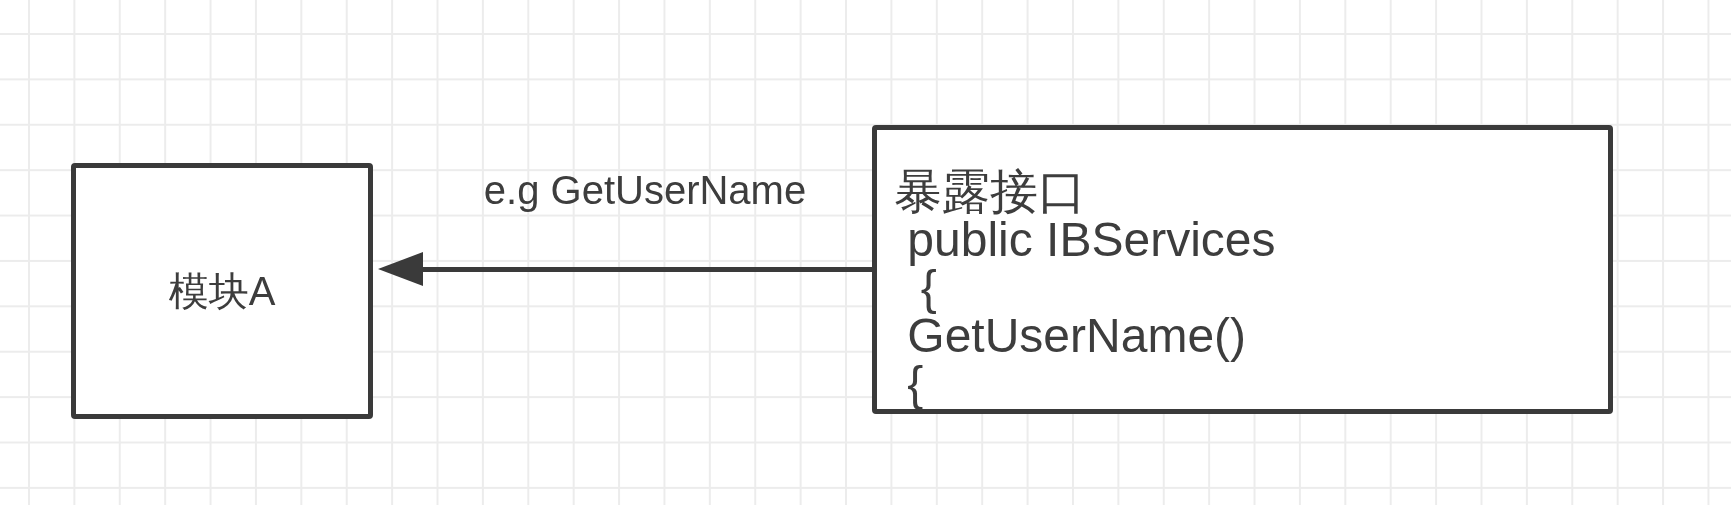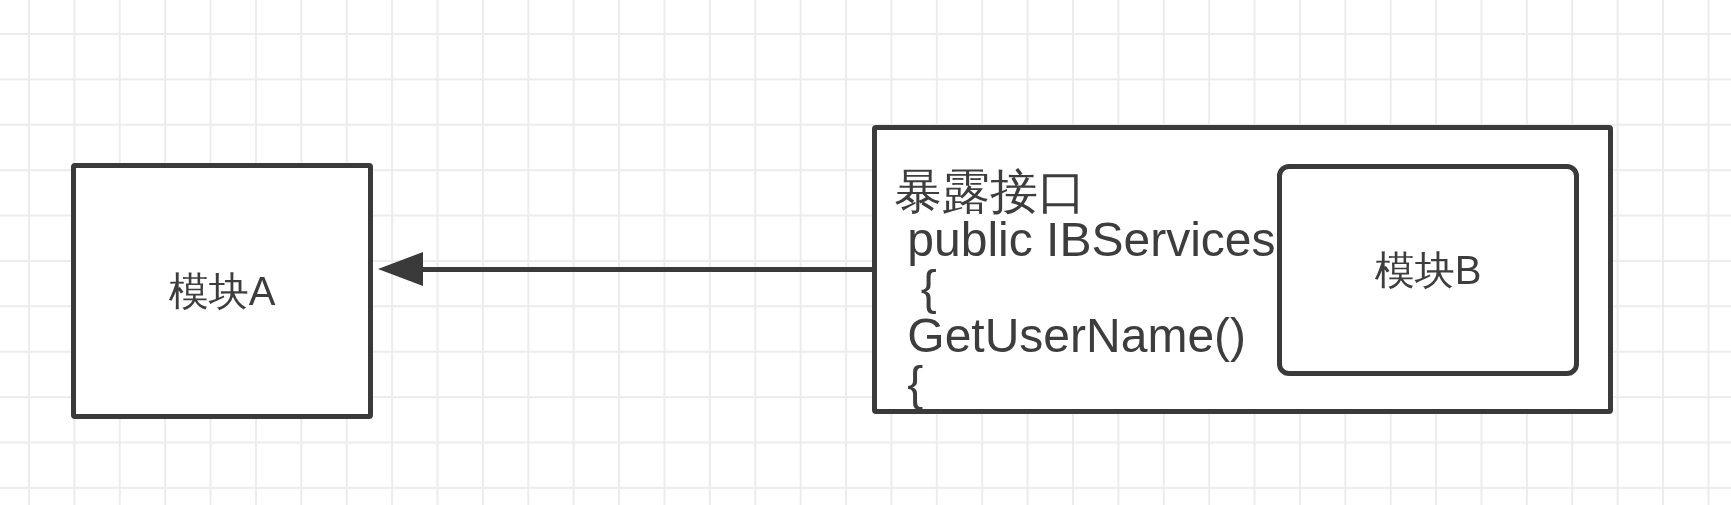--- a/index.html
+++ b/index.html
@@ -87,24 +87,22 @@
 <body>
 
 <div class="canvas">
 
   <div class="node module-a">
     <span class="node-label">模块A</span>
   </div>
 
   <div class="arrow-line"></div>
   <div class="arrow-head"></div>
+  <div class="arrow-label">e.g GetUserName</div>
 
   <div class="node interface-box"></div>
   <div class="code-block">暴露接口
  public IBServices
   {
  GetUserName()
  {</div>
-  <div class="node module-b">
-    <span class="node-label">模块B</span>
-  </div>
 
 </div>
 
 </body></html>

